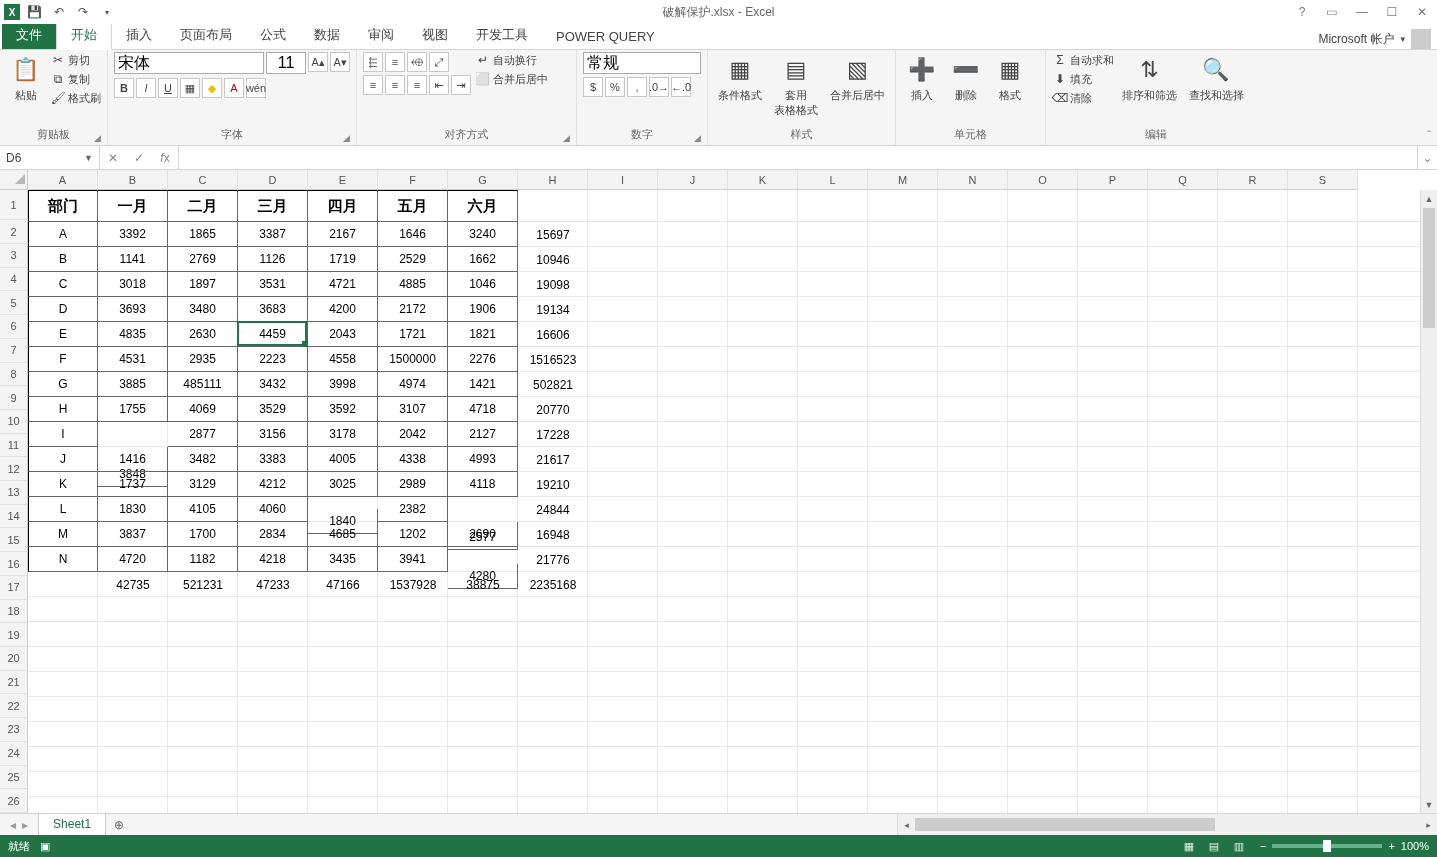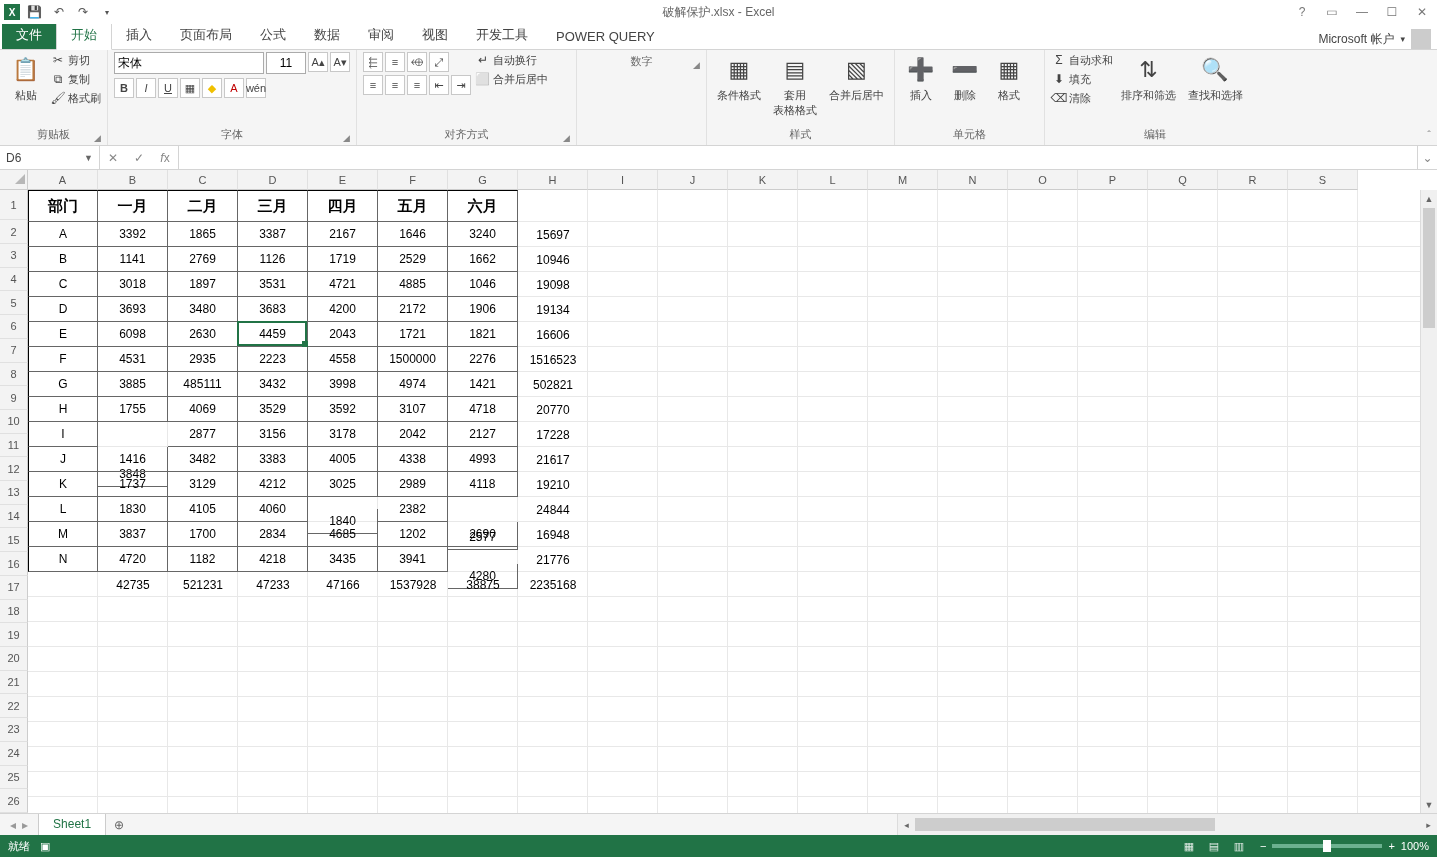--- a/index.html
+++ b/index.html
@@ -28,21 +28,21 @@
 .group-body { flex:1; display:flex; align-items:flex-start; gap:4px;}
 .group-label { text-align:center; font-size:11px; color:#666; padding:2px 0 3px 0; position:relative;}
 .group-label .launcher { position:absolute; right:0; bottom:2px; font-size:9px;color:#888;cursor:pointer;}
 .big-btn { display:flex;flex-direction:column;align-items:center;gap:2px;font-size:11px;cursor:pointer;color:#444;padding:2px 4px;}
 .big-btn .ico{width:32px;height:32px;display:flex;align-items:center;justify-content:center;font-size:22px;}
 .small-row{display:flex;align-items:center;gap:2px;font-size:11px;cursor:pointer;color:#444;white-space:nowrap;}
 .small-row .ico{width:16px;height:16px;display:flex;align-items:center;justify-content:center;font-size:12px;}
 .col{display:flex;flex-direction:column;gap:3px;}
 .btn-grid{display:flex;gap:2px;}
 .sq{width:20px;height:20px;border:1px solid #c8c8c8;background:#fff;display:flex;align-items:center;justify-content:center;font-size:11px;cursor:pointer;}
-select,input[type=text].combo{height:22px;border:1px solid #ababab;background:#fff;font-size:12px;padding:0 3px;}
+select,input[type=text].combo{height:22px;border:1px solid #ababab;background:#fff;font-size:16px;padding:0 3px;}
 .ribbon .collapse{position:absolute;right:6px;bottom:4px;color:#888;font-size:11px;cursor:pointer;}
 
 
 .fx-bar{height:24px;border-bottom:1px solid #d4d4d4;display:flex;align-items:stretch;}
 .name-box{width:100px;border-right:1px solid #d4d4d4;display:flex;align-items:center;padding:0 6px;font-size:12px;justify-content:space-between;}
 .name-box .dd{color:#666;font-size:9px;cursor:pointer;}
 .fx-btns{display:flex;align-items:center;border-right:1px solid #d4d4d4;}
 .fx-btns span{width:26px;text-align:center;cursor:pointer;color:#888;font-size:12px;}
 .fx-input{flex:1;display:flex;align-items:center;padding:0 6px;font-size:12px;}
 .fx-expand{width:20px;border-left:1px solid #d4d4d4;display:flex;align-items:center;justify-content:center;color:#888;cursor:pointer;}
@@ -209,20 +209,30 @@
         <div class="small-row">
             <span class="ico">⬜</span>
             <span>合并后居中</span>
           </div>
       </div>
     </div>
     <div class="group-label"><span>对齐方式</span><span class="launcher">◢</span></div>
   </div>
 
   <div class="group" style="min-width:130px;">
+    <div class="group-body col">
+      <input type="text" class="combo" style="width: 118px;" value="常规">
+      <div class="btn-grid">
+        <span class="sq">$</span>
+        <span class="sq">%</span>
+        <span class="sq">,</span>
+        <span class="sq">.0→</span>
+        <span class="sq">←.0</span>
+      </div>
+    </div>
     <div class="group-label"><span>数字</span><span class="launcher">◢</span></div>
   </div>
 
   <div class="group" style="min-width:180px;">
     <div class="group-body">
       <div class="big-btn">
           <span class="ico">▦</span>
           <span>条件格式</span>
         </div>
       <div class="big-btn">
@@ -432,21 +442,21 @@
           <div class="data-cell " style="left: 490px; top: 82px; width: 70px; height: 25px; justify-content: center;">19098</div>
           <div class="data-cell bd-th bd-l" style="left: 0px; top: 107px; width: 70px; height: 25px; justify-content: center;">D</div>
           <div class="data-cell bd-th" style="left: 70px; top: 107px; width: 70px; height: 25px; justify-content: center;">3693</div>
           <div class="data-cell bd-th" style="left: 140px; top: 107px; width: 70px; height: 25px; justify-content: center;">3480</div>
           <div class="data-cell bd-th" style="left: 210px; top: 107px; width: 70px; height: 25px; justify-content: center;">3683</div>
           <div class="data-cell bd-th" style="left: 280px; top: 107px; width: 70px; height: 25px; justify-content: center;">4200</div>
           <div class="data-cell bd-th" style="left: 350px; top: 107px; width: 70px; height: 25px; justify-content: center;">2172</div>
           <div class="data-cell bd-th bd-r" style="left: 420px; top: 107px; width: 70px; height: 25px; justify-content: center;">1906</div>
           <div class="data-cell " style="left: 490px; top: 107px; width: 70px; height: 25px; justify-content: center;">19134</div>
           <div class="data-cell bd-th bd-l" style="left: 0px; top: 132px; width: 70px; height: 25px; justify-content: center;">E</div>
-          <div class="data-cell bd-th" style="left: 70px; top: 132px; width: 70px; height: 25px; justify-content: center;">6098</div>
+          <div class="data-cell bd-th" style="left: 70px; top: 132px; width: 70px; height: 25px; justify-content: center;">4835</div>
           <div class="data-cell bd-th" style="left: 140px; top: 132px; width: 70px; height: 25px; justify-content: center;">2630</div>
           <div class="data-cell bd-th" style="left: 210px; top: 132px; width: 70px; height: 25px; justify-content: center;">4459</div>
           <div class="data-cell bd-th" style="left: 280px; top: 132px; width: 70px; height: 25px; justify-content: center;">2043</div>
           <div class="data-cell bd-th" style="left: 350px; top: 132px; width: 70px; height: 25px; justify-content: center;">1721</div>
           <div class="data-cell bd-th bd-r" style="left: 420px; top: 132px; width: 70px; height: 25px; justify-content: center;">1821</div>
           <div class="data-cell " style="left: 490px; top: 132px; width: 70px; height: 25px; justify-content: center;">16606</div>
           <div class="data-cell bd-th bd-l" style="left: 0px; top: 157px; width: 70px; height: 25px; justify-content: center;">F</div>
           <div class="data-cell bd-th" style="left: 70px; top: 157px; width: 70px; height: 25px; justify-content: center;">4531</div>
           <div class="data-cell bd-th" style="left: 140px; top: 157px; width: 70px; height: 25px; justify-content: center;">2935</div>
           <div class="data-cell bd-th" style="left: 210px; top: 157px; width: 70px; height: 25px; justify-content: center;">2223</div>

